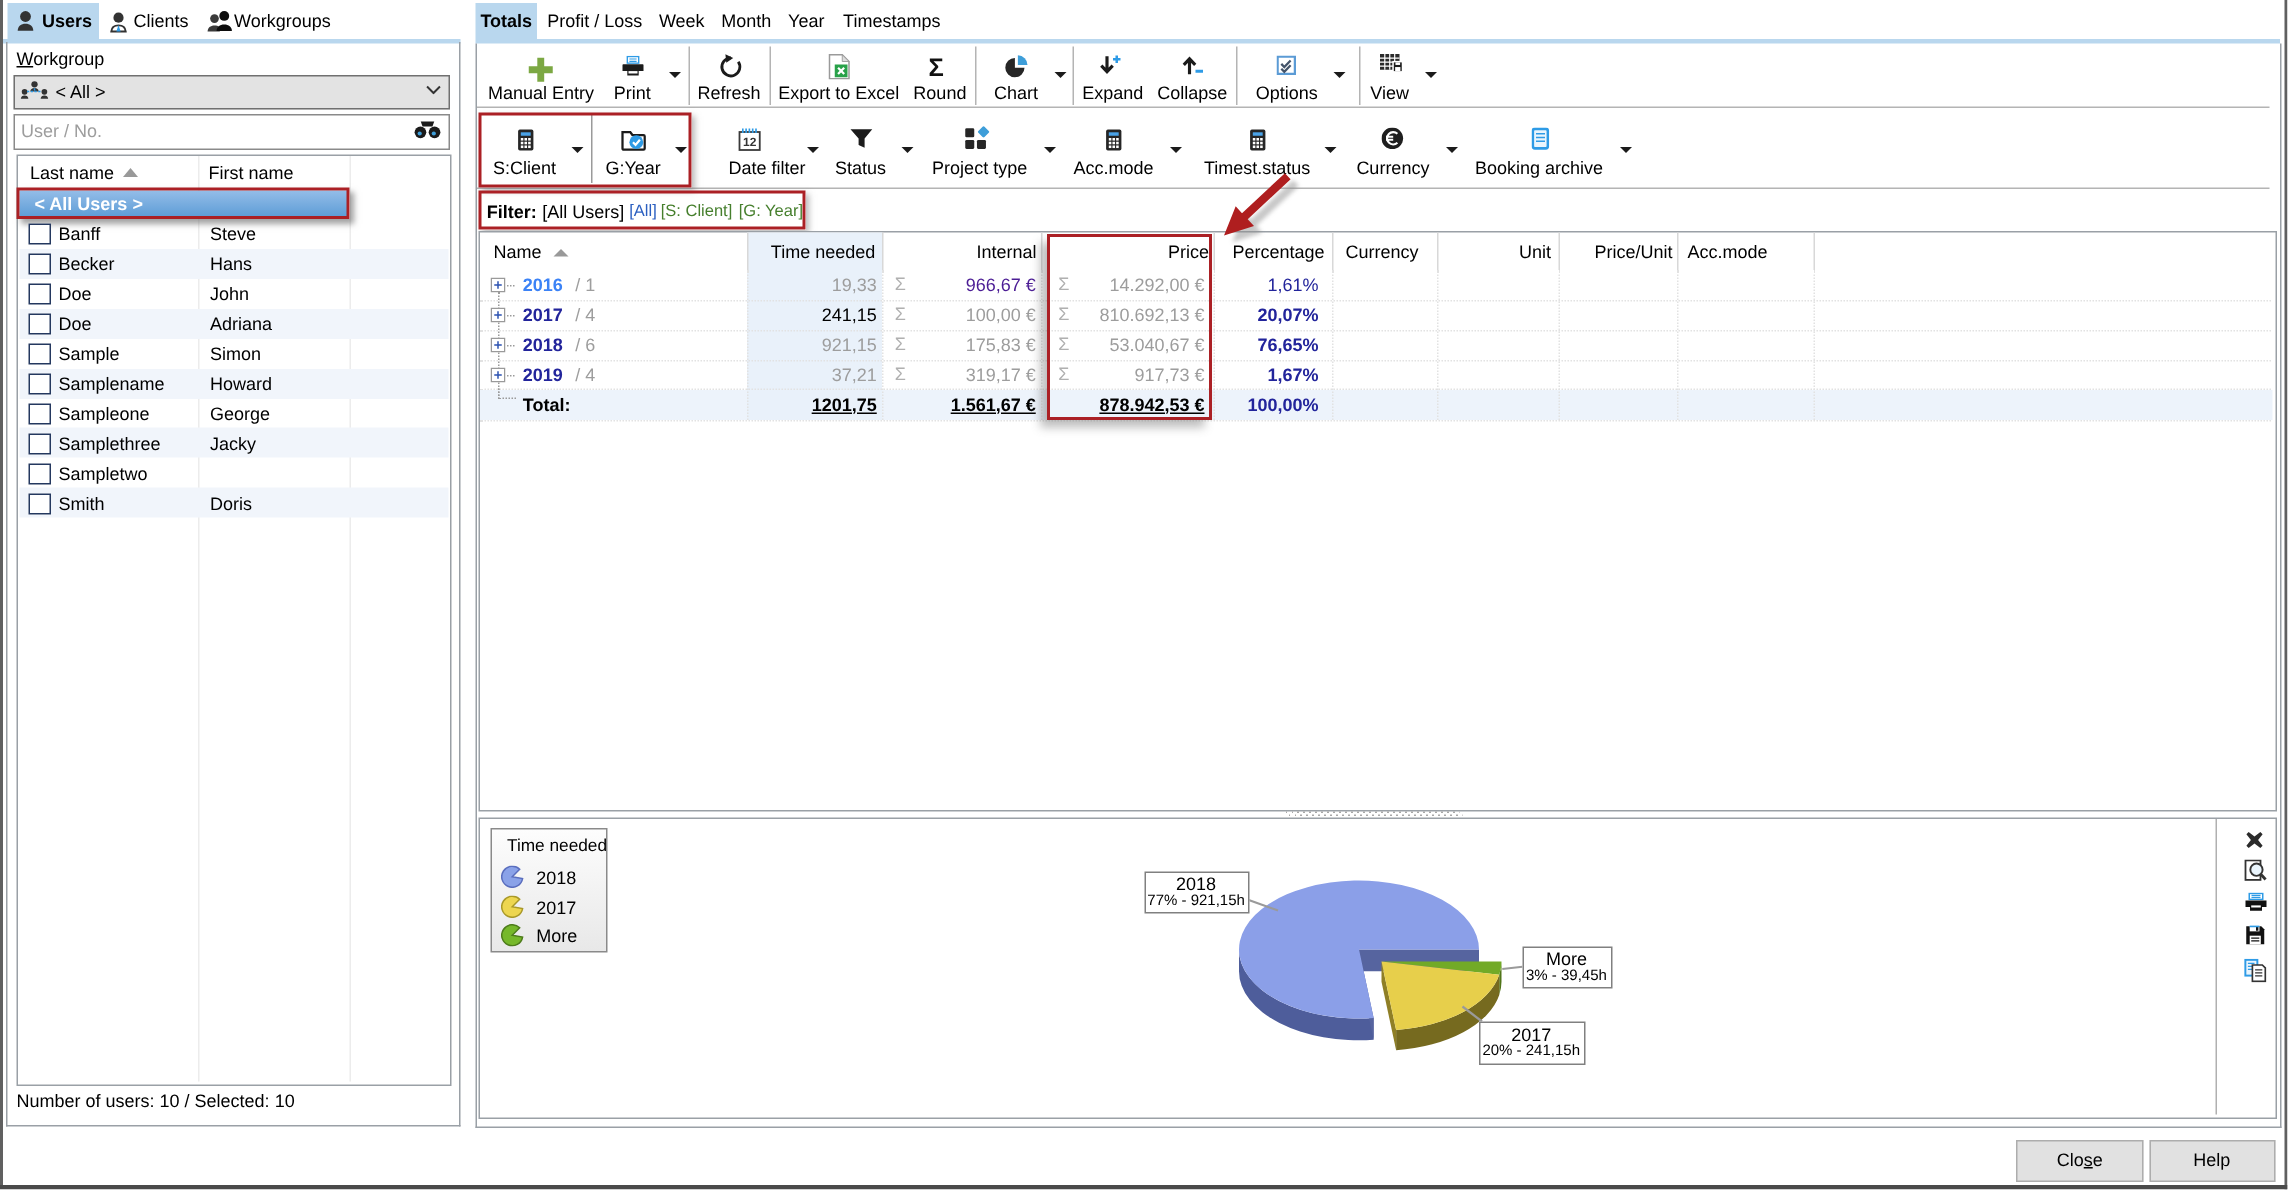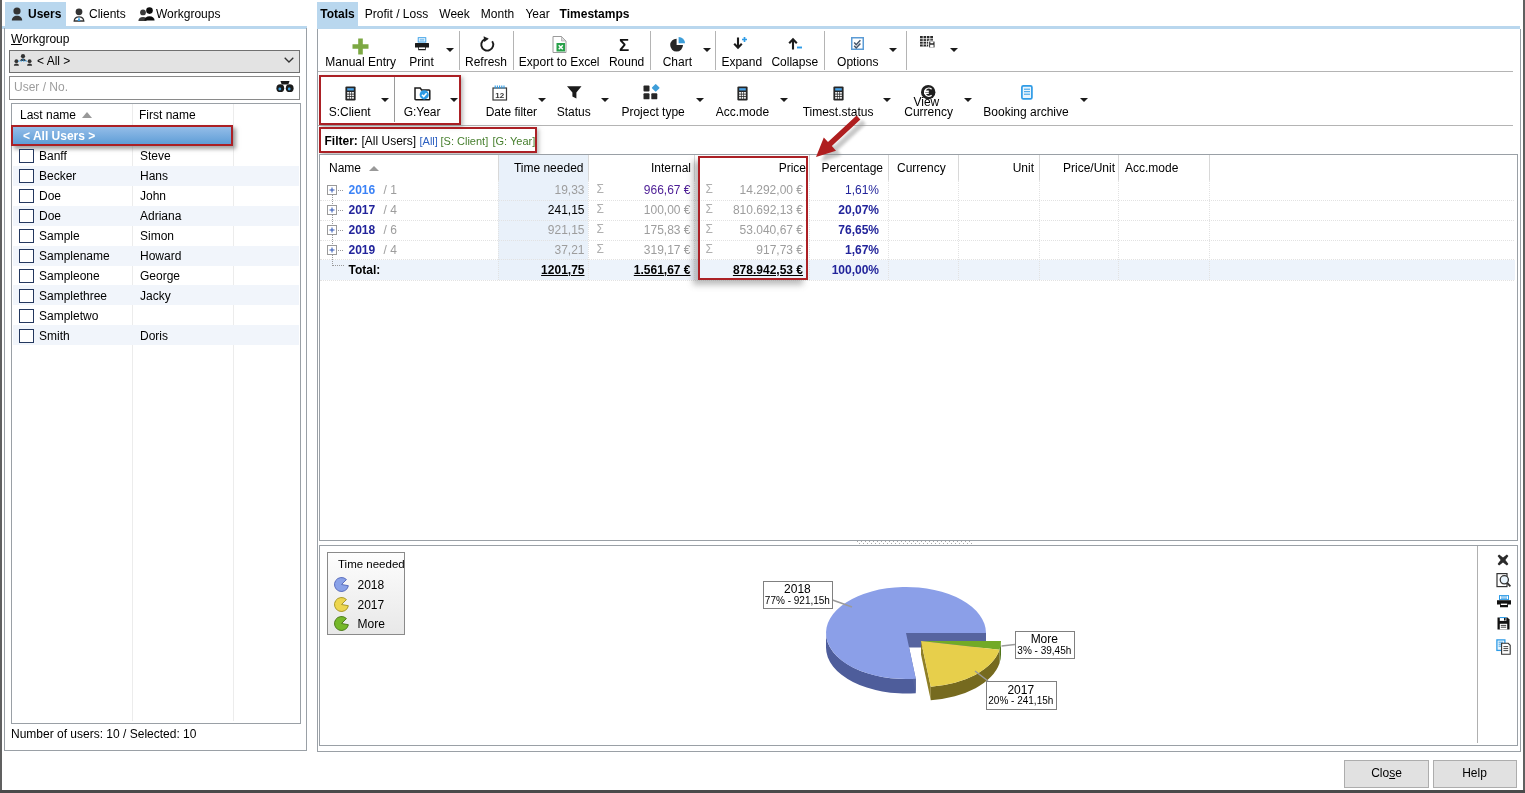--- a/index.html
+++ b/index.html
@@ -105,21 +105,21 @@
 <div class="ab nw" style="left:39px;top:329.62999999999994px;">Smith</div>
 <div class="ab nw" style="left:140px;top:329.62999999999994px;">Doris</div>
 <div class="ab nw" style="left:11px;top:728px;">Number of users: 10 / Selected: 10</div>
 <div class="ab" style="left:316.5px;top:26px;width:1203px;height:3px;background:#b9d7ee;"></div>
 <div class="ab" style="left:317px;top:2px;width:41px;height:24px;background:#b9d7ee;"></div>
 <div class="ab nw ctr" style="left:257.5px;top:7.5px;width:160px;font-weight:bold;">Totals</div>
 <div class="ab nw ctr" style="left:316.5px;top:7.5px;width:160px;">Profit / Loss</div>
 <div class="ab nw ctr" style="left:374.5px;top:7.5px;width:160px;">Week</div>
 <div class="ab nw ctr" style="left:417.5px;top:7.5px;width:160px;">Month</div>
 <div class="ab nw ctr" style="left:457.5px;top:7.5px;width:160px;">Year</div>
-<div class="ab nw ctr" style="left:514.5px;top:7.5px;width:160px;font-weight:bold;">Timestamps</div>
+<div class="ab nw ctr" style="left:514.5px;top:7.5px;width:160px;">Timestamps</div>
 <div class="ab" style="left:316.5px;top:29px;width:1202px;height:722px;border:1px solid #9aa0a6;border-top:none;"></div>
 <div class="ab" style="left:459.4px;top:31px;width:1px;height:39px;background:#b4b4b4;"></div>
 <div class="ab" style="left:512.9px;top:31px;width:1px;height:39px;background:#b4b4b4;"></div>
 <div class="ab" style="left:650.4px;top:31px;width:1px;height:39px;background:#b4b4b4;"></div>
 <div class="ab" style="left:715px;top:31px;width:1px;height:39px;background:#b4b4b4;"></div>
 <div class="ab" style="left:824.1px;top:31px;width:1px;height:39px;background:#b4b4b4;"></div>
 <div class="ab" style="left:906.4px;top:31px;width:1px;height:39px;background:#b4b4b4;"></div>
 <div class="ab" style="left:317.5px;top:70.5px;width:1195px;height:1px;background:#b4b4b4;"></div>
 <svg class="ab" style="left:352px;top:37.5px;" width="17" height="17" viewBox="0 0 17 17">
     <path d="M6.2.5h4.6v5.7H16.5v4.6H10.8V16.5H6.2V10.8H.5V6.2h5.7z" fill="#7CA843"></path>
@@ -173,21 +173,21 @@
 <div class="ab nw ctr" style="left:777.8px;top:55.5px;width:160px;">Options</div>
 <div class="ab tri" style="left:888.9px;top:47.8px;"></div>
 <svg class="ab" style="left:919.5px;top:36px;" width="16" height="13" viewBox="0 0 16 13">
     <rect x="0" y="0" width="13" height="10.5" fill="#2b2b2b"></rect>
     <path d="M0 2.7h13M0 5.4h13M0 8.1h13M3.2 0v10.5M6.5 0v10.5M9.8 0v10.5" stroke="#fff" stroke-width=".8"></path>
     <rect x="8.2" y="4.6" width="7.3" height="7.8" fill="#fff"></rect>
     <rect x="9.2" y="5.6" width="5.3" height="5.8" fill="#1b1b1b"></rect>
     <rect x="10.3" y="5.6" width="3.1" height="1.7" fill="#fff"></rect>
     <rect x="10.1" y="8.7" width="3.5" height="2.7" fill="#fff"></rect>
   </svg>
-<div class="ab nw ctr" style="left:846.4px;top:55.5px;width:160px;margin-top:40px;">View</div>
+<div class="ab nw ctr" style="left:846.4px;top:55.5px;width:160px;">View</div>
 <div class="ab tri" style="left:950.2px;top:47.8px;"></div>
 <div class="ab" style="left:394.4px;top:76px;width:1px;height:46px;background:#9a9a9a;"></div>
 <div class="ab" style="left:317.5px;top:124.5px;width:1195px;height:1px;background:#b4b4b4;"></div>
 <svg class="ab" style="left:344.5px;top:85.5px;" width="11" height="15" viewBox="0 0 11 15">
     <rect x="0.4" y="0.4" width="10.2" height="14" rx="1.2" fill="#262626"></rect>
     <rect x="2.2" y="2.2" width="6.6" height="2.3" fill="#4AA3E8"></rect>
     <g fill="#fff">
       <rect x="2.2" y="6" width="1.7" height="1.7"></rect>
       <rect x="4.65" y="6" width="1.7" height="1.7"></rect>
       <rect x="7.1" y="6" width="1.7" height="1.7"></rect>

